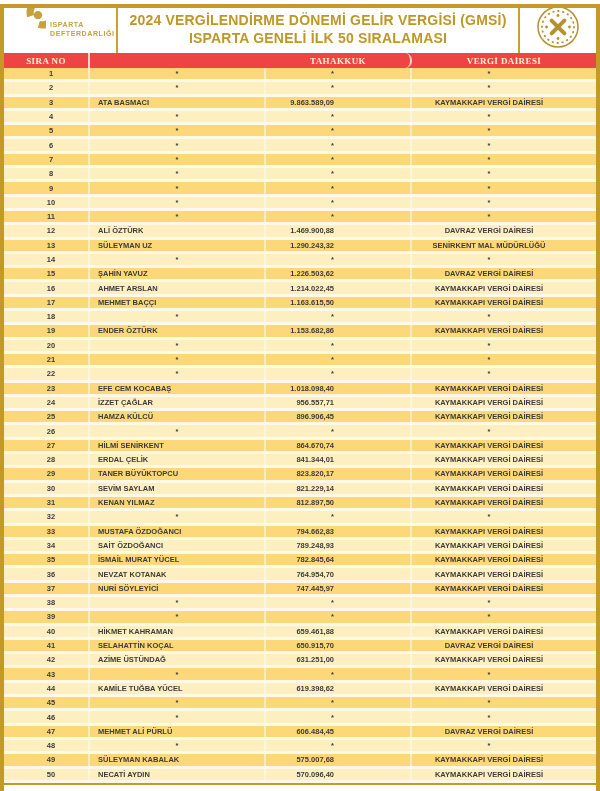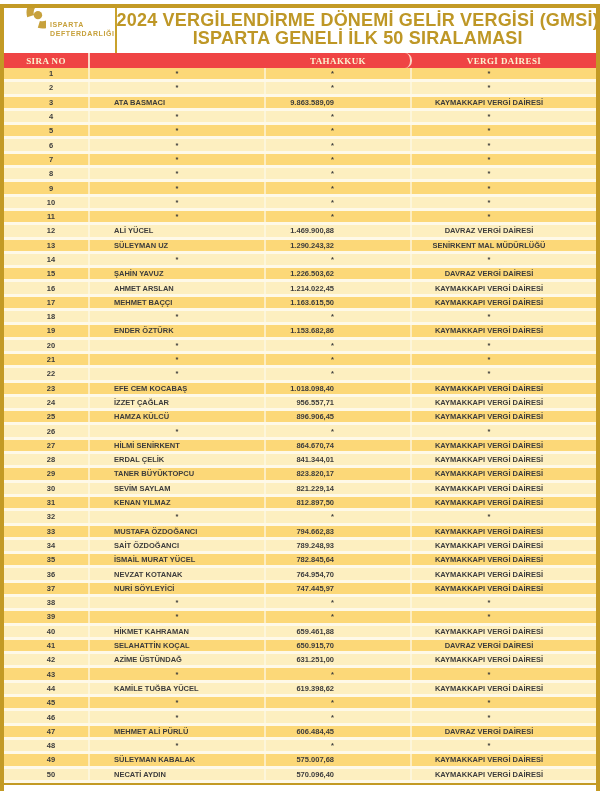--- a/index.html
+++ b/index.html
@@ -48,21 +48,21 @@
     letter-spacing: 0.6px;
   }
   .title-cell {
     flex: 1;
     display: flex; flex-direction: column;
     align-items: center; justify-content: center;
     text-align: center;
   }
   .title-cell .t {
     color: #BE9726;
-    font-size: 18px;
+    font-size: 14px;
     font-weight: bold;
     line-height: 18px;
     letter-spacing: 0.2px;
     white-space: nowrap;
   }
   .seal-cell {
     width: 76px;
     border-left: 2px solid #C9A22C;
     display: flex; align-items: center; justify-content: center;
   }
@@ -107,21 +107,21 @@
   .row.odd  .cell { background: #FCD878; }
   .row.even .cell { background: #FDEFC0; }
   .cell {
     display: flex; align-items: center;
     box-sizing: border-box;
     white-space: nowrap;
     overflow: hidden;
   }
   .r1 { width: 86px;  justify-content: center; padding-left: 10px;
         border-right: 2px solid rgba(254,249,232,0.65); }
-  .r2 { width: 176px; justify-content: flex-start; padding-left: 24px;
+  .r2 { width: 176px; justify-content: flex-start; padding-left: 8px;
         border-right: 2px solid rgba(254,249,232,0.65); }
   .r2.star { justify-content: center; padding-left: 0; }
   .r3 { width: 146px; justify-content: flex-end; padding-right: 76px;
         border-right: 2px solid rgba(254,249,232,0.65); }
   .r4 { flex: 1; justify-content: center; padding-right: 30px; }
 
   .table-bottom-line {
     height: 2px;
     margin: 0 4px;
     background: #C39A25;
@@ -252,21 +252,21 @@
 
   <div class="row odd">
     <div class="cell r1">11</div>
     <div class="cell r2 star">*</div>
     <div class="cell r3">*</div>
     <div class="cell r4">*</div>
   </div>
 
   <div class="row even">
     <div class="cell r1">12</div>
-    <div class="cell r2">ALİ YÜCEL</div>
+    <div class="cell r2">ALİ ÖZTÜRK</div>
     <div class="cell r3">1.469.900,88</div>
     <div class="cell r4">DAVRAZ VERGİ DAİRESİ</div>
   </div>
 
   <div class="row odd">
     <div class="cell r1">13</div>
     <div class="cell r2">SÜLEYMAN UZ</div>
     <div class="cell r3">1.290.243,32</div>
     <div class="cell r4">SENİRKENT MAL MÜDÜRLÜĞÜ</div>
   </div>

